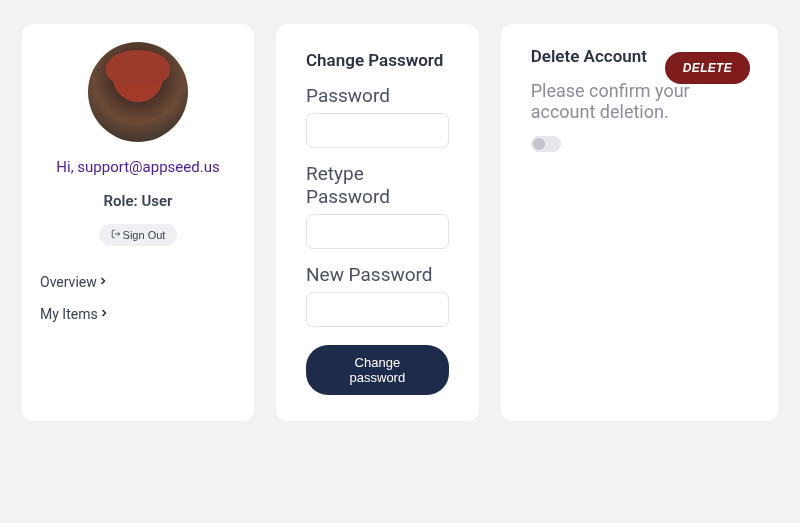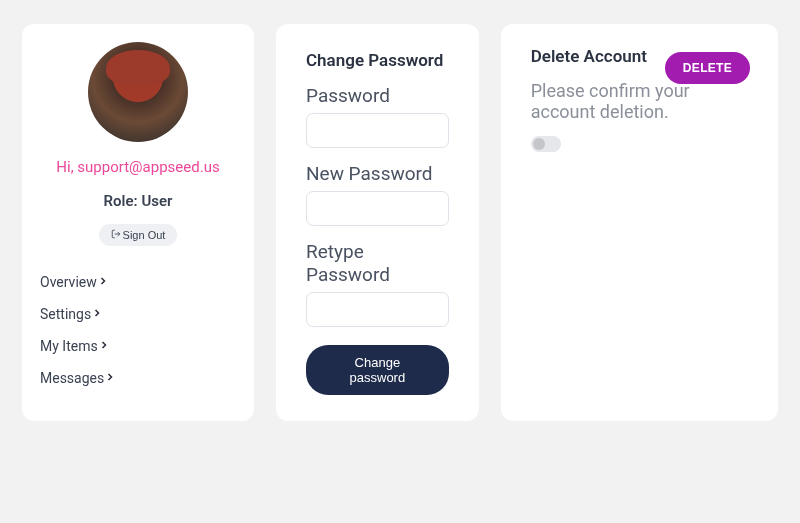--- a/index.html
+++ b/index.html
@@ -37,21 +37,21 @@
     content: "";
     position: absolute;
     top: 8px; left: 18px;
     width: 64px; height: 36px;
     border-radius: 50% 50% 40% 40%;
     background: #9c3a2c;
   }
   .greeting {
     margin-top: 16px;
     font-size: 15px;
-    color: #ec4899;
+    color: #4c1d95;
   }
   .role-line {
     margin-top: 16px;
     font-size: 15px;
     font-weight: 600;
     color: #3a4252;
   }
   .role-line .role-val { font-weight: 600; }
   .signout {
     margin-top: 14px;
@@ -131,29 +131,30 @@
   }
   .delete-card h2 { }
   .delete-card p {
     font-size: 18px;
     color: #8a8f9a;
   }
   .btn-delete {
     position: absolute;
     right: 28px;
     top: 28px;
-    background: #a21caf;
+    background: #7f1d1d;
     color: #fff;
     border: none;
     border-radius: 20px;
     padding: 9px 18px;
     font-size: 12px;
     font-weight: 600;
     letter-spacing: 0.3px;
     cursor: pointer;
+    font-style: italic;
   }
   .toggle {
     margin-top: 14px;
     width: 30px;
     height: 16px;
     border-radius: 10px;
     background: #e6e7ea;
     position: relative;
     cursor: pointer;
   }
@@ -190,56 +191,44 @@
     </button>
 
     <ul class="nav">
       <li>
         <span>Overview</span>
         <span><svg viewBox="0 0 24 24" fill="none" stroke-width="3">
               <path d="M9 6l6 6-6 6"></path>
             </svg></span>
       </li>
       <li>
-        <span>Settings</span>
-        <span><svg viewBox="0 0 24 24" fill="none" stroke-width="3">
-              <path d="M9 6l6 6-6 6"></path>
-            </svg></span>
-      </li>
-      <li>
         <span>My Items</span>
-        <span><svg viewBox="0 0 24 24" fill="none" stroke-width="3">
-              <path d="M9 6l6 6-6 6"></path>
-            </svg></span>
-      </li>
-      <li>
-        <span>Messages</span>
         <span><svg viewBox="0 0 24 24" fill="none" stroke-width="3">
               <path d="M9 6l6 6-6 6"></path>
             </svg></span>
       </li>
     </ul>
   </aside>
 
   <main class="main">
     <section class="card">
       <h2>Change Password</h2>
 
       <div class="form-group">
         <label>Password</label>
         <input type="password" style="">
       </div>
 
       <div class="form-group">
-        <label>New Password</label>
+        <label>Retype Password</label>
         <input type="password" style="">
       </div>
 
       <div class="form-group">
-        <label>Retype Password</label>
+        <label>New Password</label>
         <input type="password" style="">
       </div>
 
       <button class="btn-primary">Change password</button>
     </section>
 
     <section class="card delete-card">
       <h2>Delete Account</h2>
       <p>Please confirm your account deletion.</p>
       <button class="btn-delete">DELETE</button>

